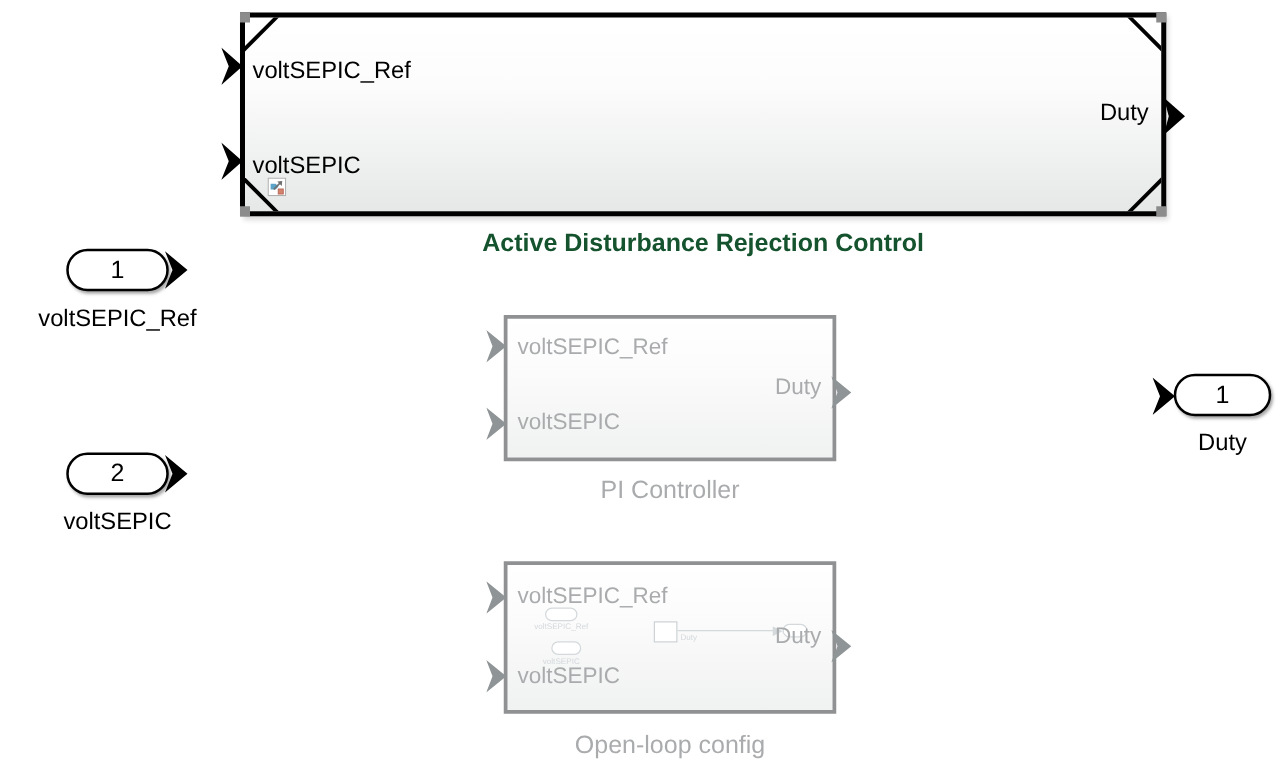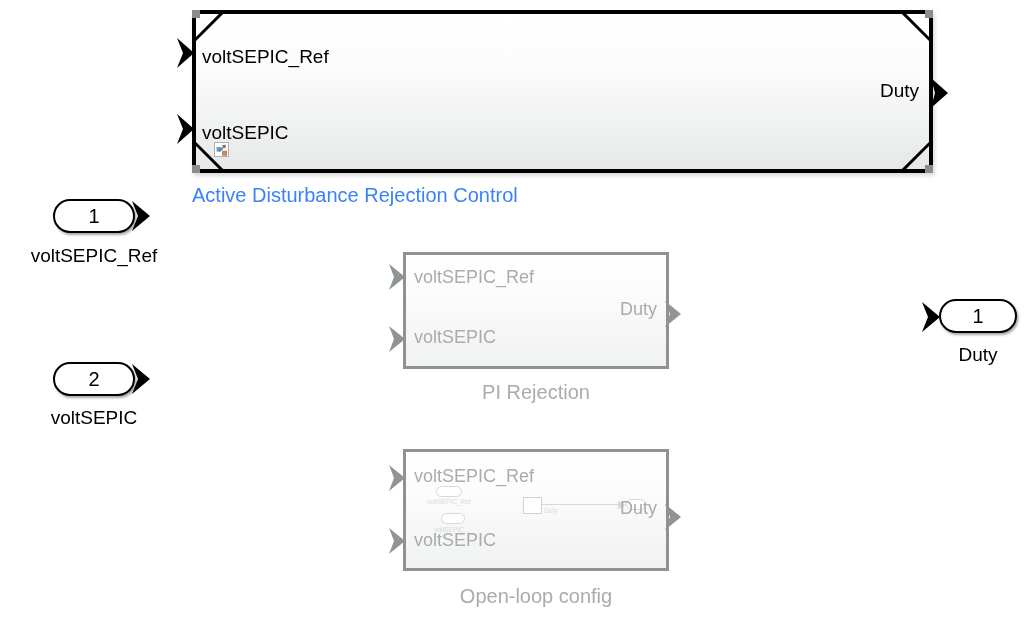--- a/index.html
+++ b/index.html
@@ -21,21 +21,21 @@
   .variant-title{
     left:0;right:0;top:12px;text-align:center;
     font-size:20px;color:#000;white-space:nowrap;
   }
   .vport-label{font-size:19px;color:#000;white-space:nowrap;}
   .corner-svg{left:0;top:0;width:733px;height:155px;pointer-events:none;}
   .handle{
     width:8px;height:8px;background:#8c8c8c;z-index:5;
   }
   .block-caption{
-    font-size:20px;color:#3b82f6;white-space:nowrap;
+    text-align:center;font-size:20px;color:#14532d;white-space:nowrap;font-weight:bold;
   }
 
   
   .port-oval{
     box-sizing:border-box;border:2px solid #000;border-radius:17px;
     background:#ffffff;display:flex;align-items:center;justify-content:center;
     font-size:20px;color:#000;
     box-shadow:1.5px 2px 2.5px rgba(0,0,0,0.35);
   }
   .port-caption{
@@ -130,21 +130,21 @@
 </div>
 <svg class="abs" style="left:389px;top:263px;" width="17" height="28" viewBox="0 0 17 28">
   <polygon points="0,1 16,14 0,27 5,14" fill="#8f9496"></polygon>
 </svg>
 <svg class="abs" style="left:389px;top:325px;" width="17" height="28" viewBox="0 0 17 28">
   <polygon points="0,1 16,14 0,27 5,14" fill="#8f9496"></polygon>
 </svg>
 <svg class="abs" style="left:665px;top:300px;" width="17" height="28" viewBox="0 0 17 28">
   <polygon points="0,1 16,14 0,27 5,14" fill="#8f9496"></polygon>
 </svg>
-<div class="abs gray-caption" style="left:403px;top:381px;width:266px;">PI Rejection</div>
+<div class="abs gray-caption" style="left:403px;top:381px;width:266px;">PI Controller</div>
 
 <div class="abs gray-block" style="left:403px;top:449px;width:266px;height:122px;">
 
   <div class="pv pv-oval" style="left:30px;top:34px;width:26px;height:11px;"></div>
   <div class="pv pv-lbl" style="left:0px;top:46px;width:86px;">voltSEPIC_Ref</div>
   <div class="pv pv-oval" style="left:35px;top:61px;width:24px;height:11px;"></div>
   <div class="pv pv-lbl" style="left:5px;top:74px;width:76px;">voltSEPIC</div>
   <div class="pv pv-rect" style="left:117px;top:45px;width:19px;height:17px;"></div>
   <div class="pv pv-lbl" style="left:130px;top:55px;width:30px;">Duty</div>
   <div class="pv pv-line" style="left:136px;top:52px;width:80px;height:1px;"></div>

